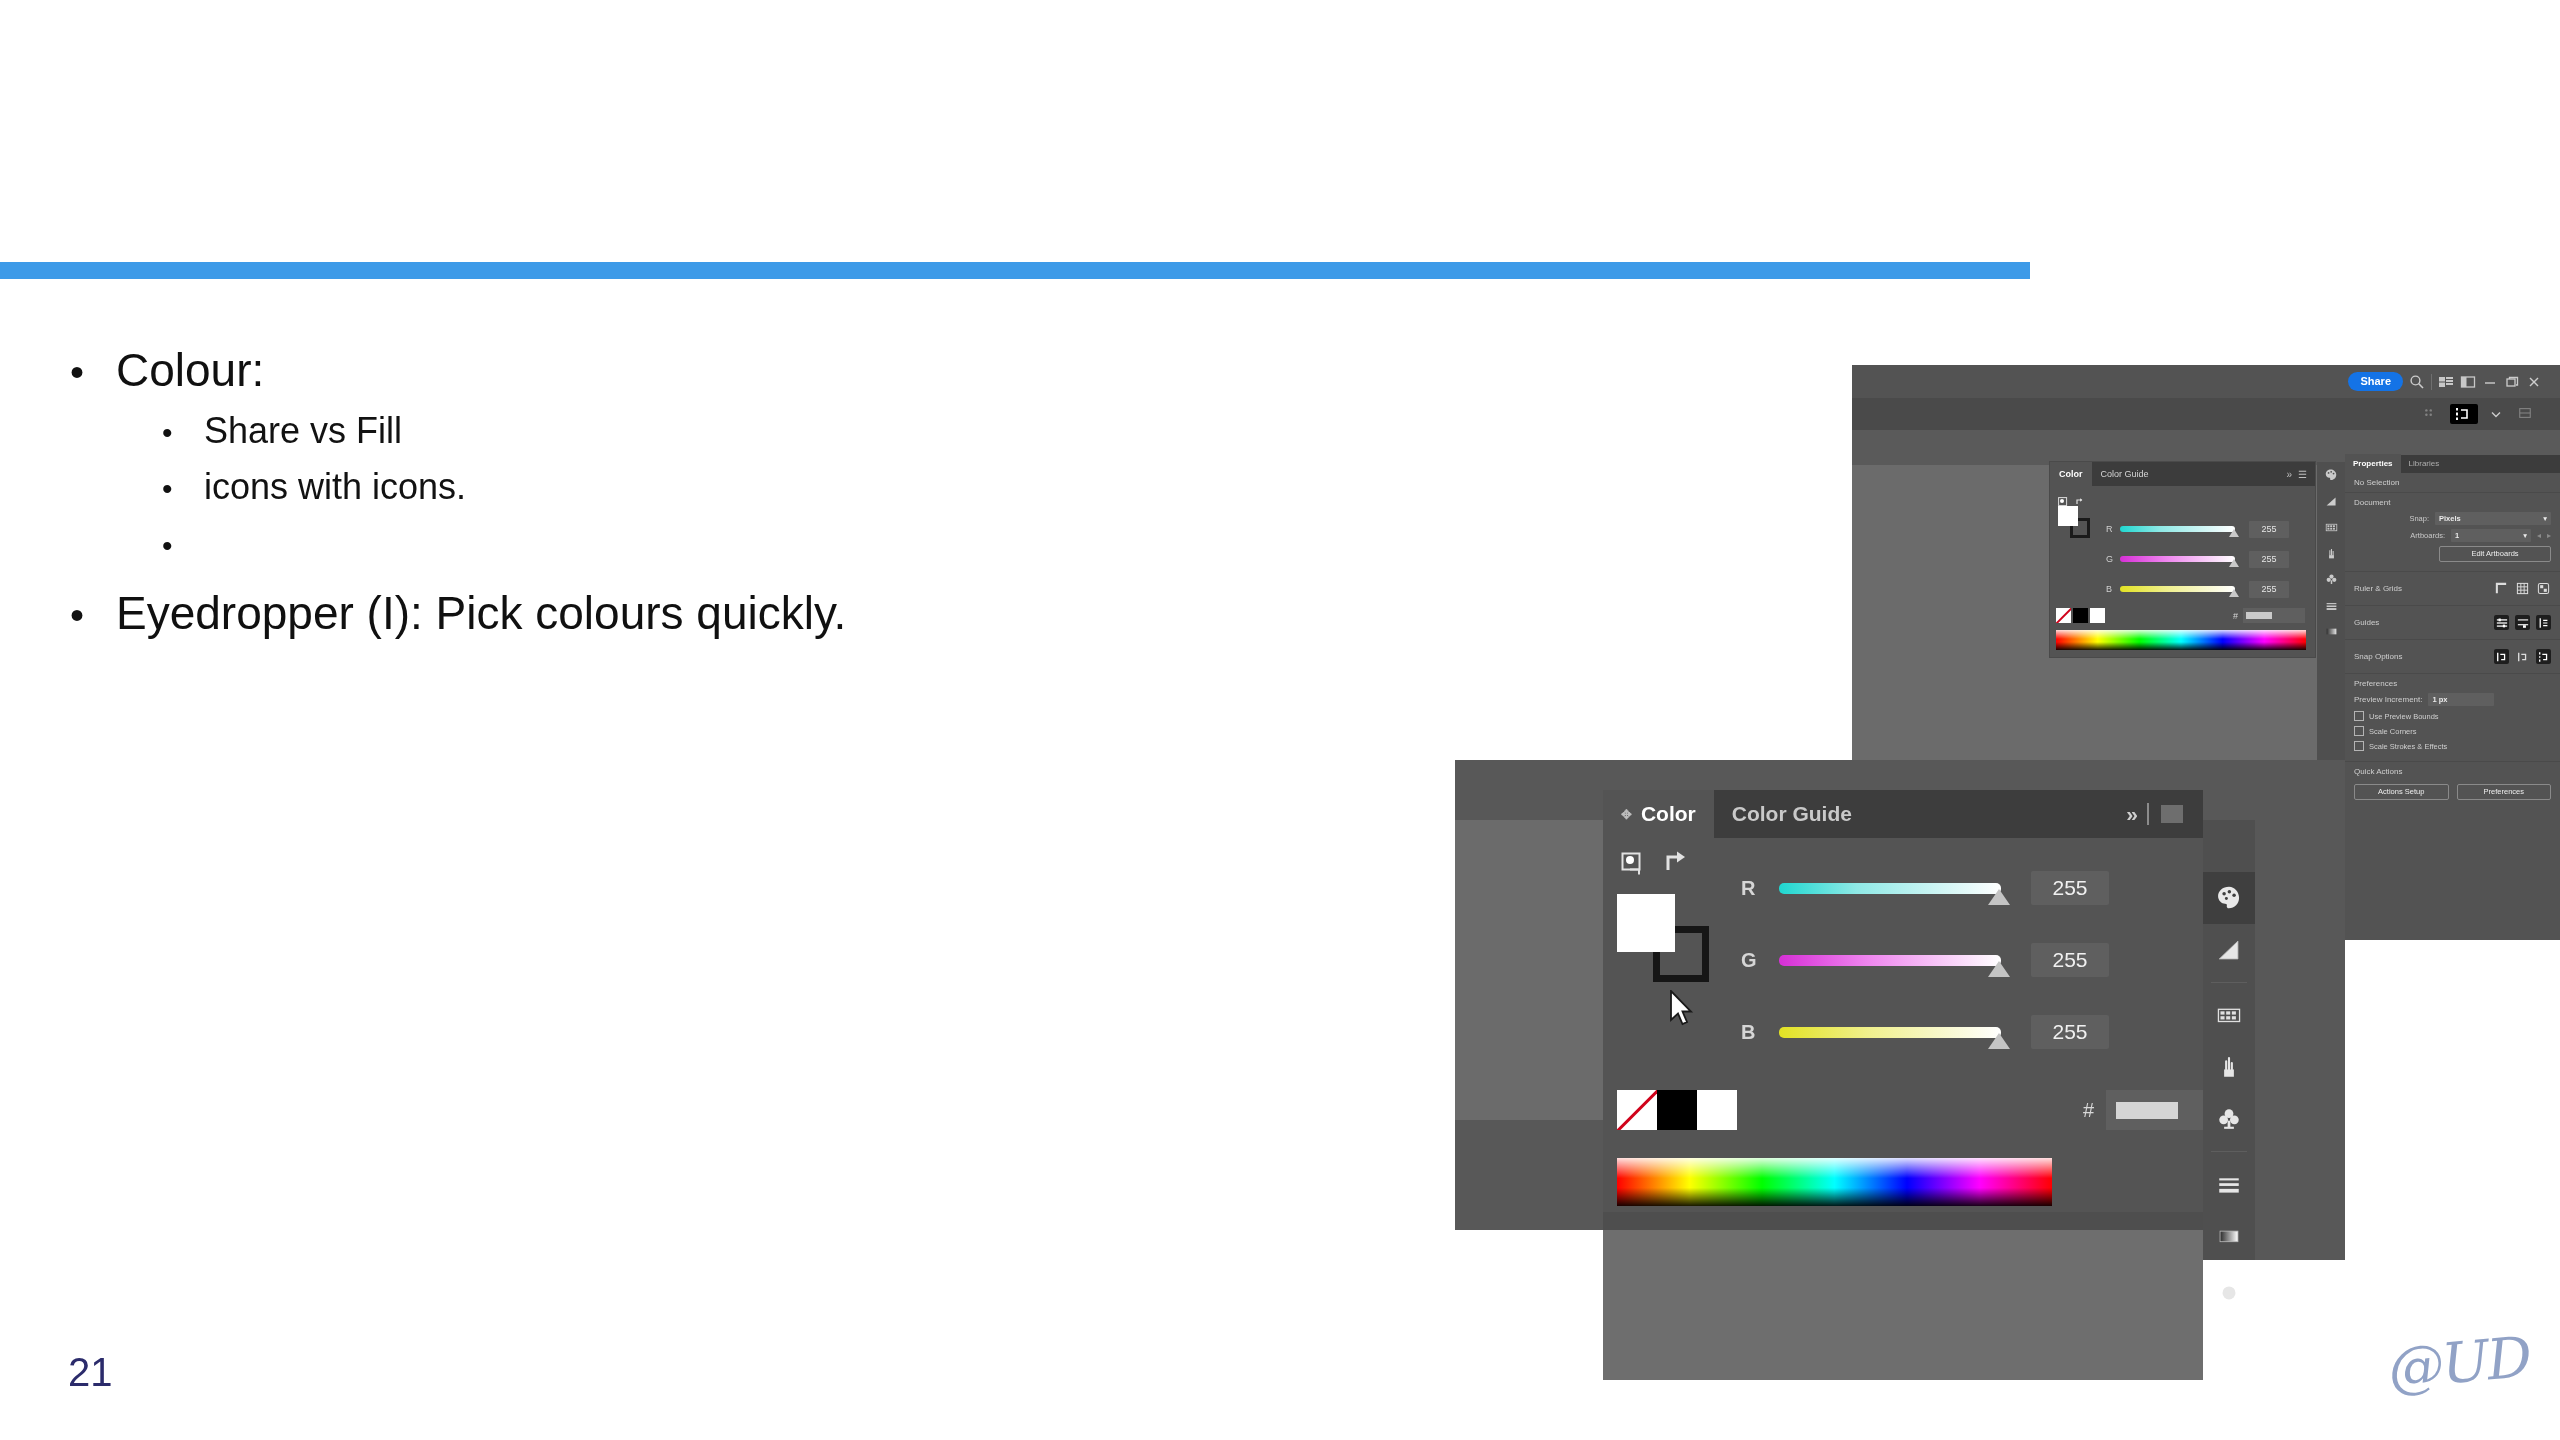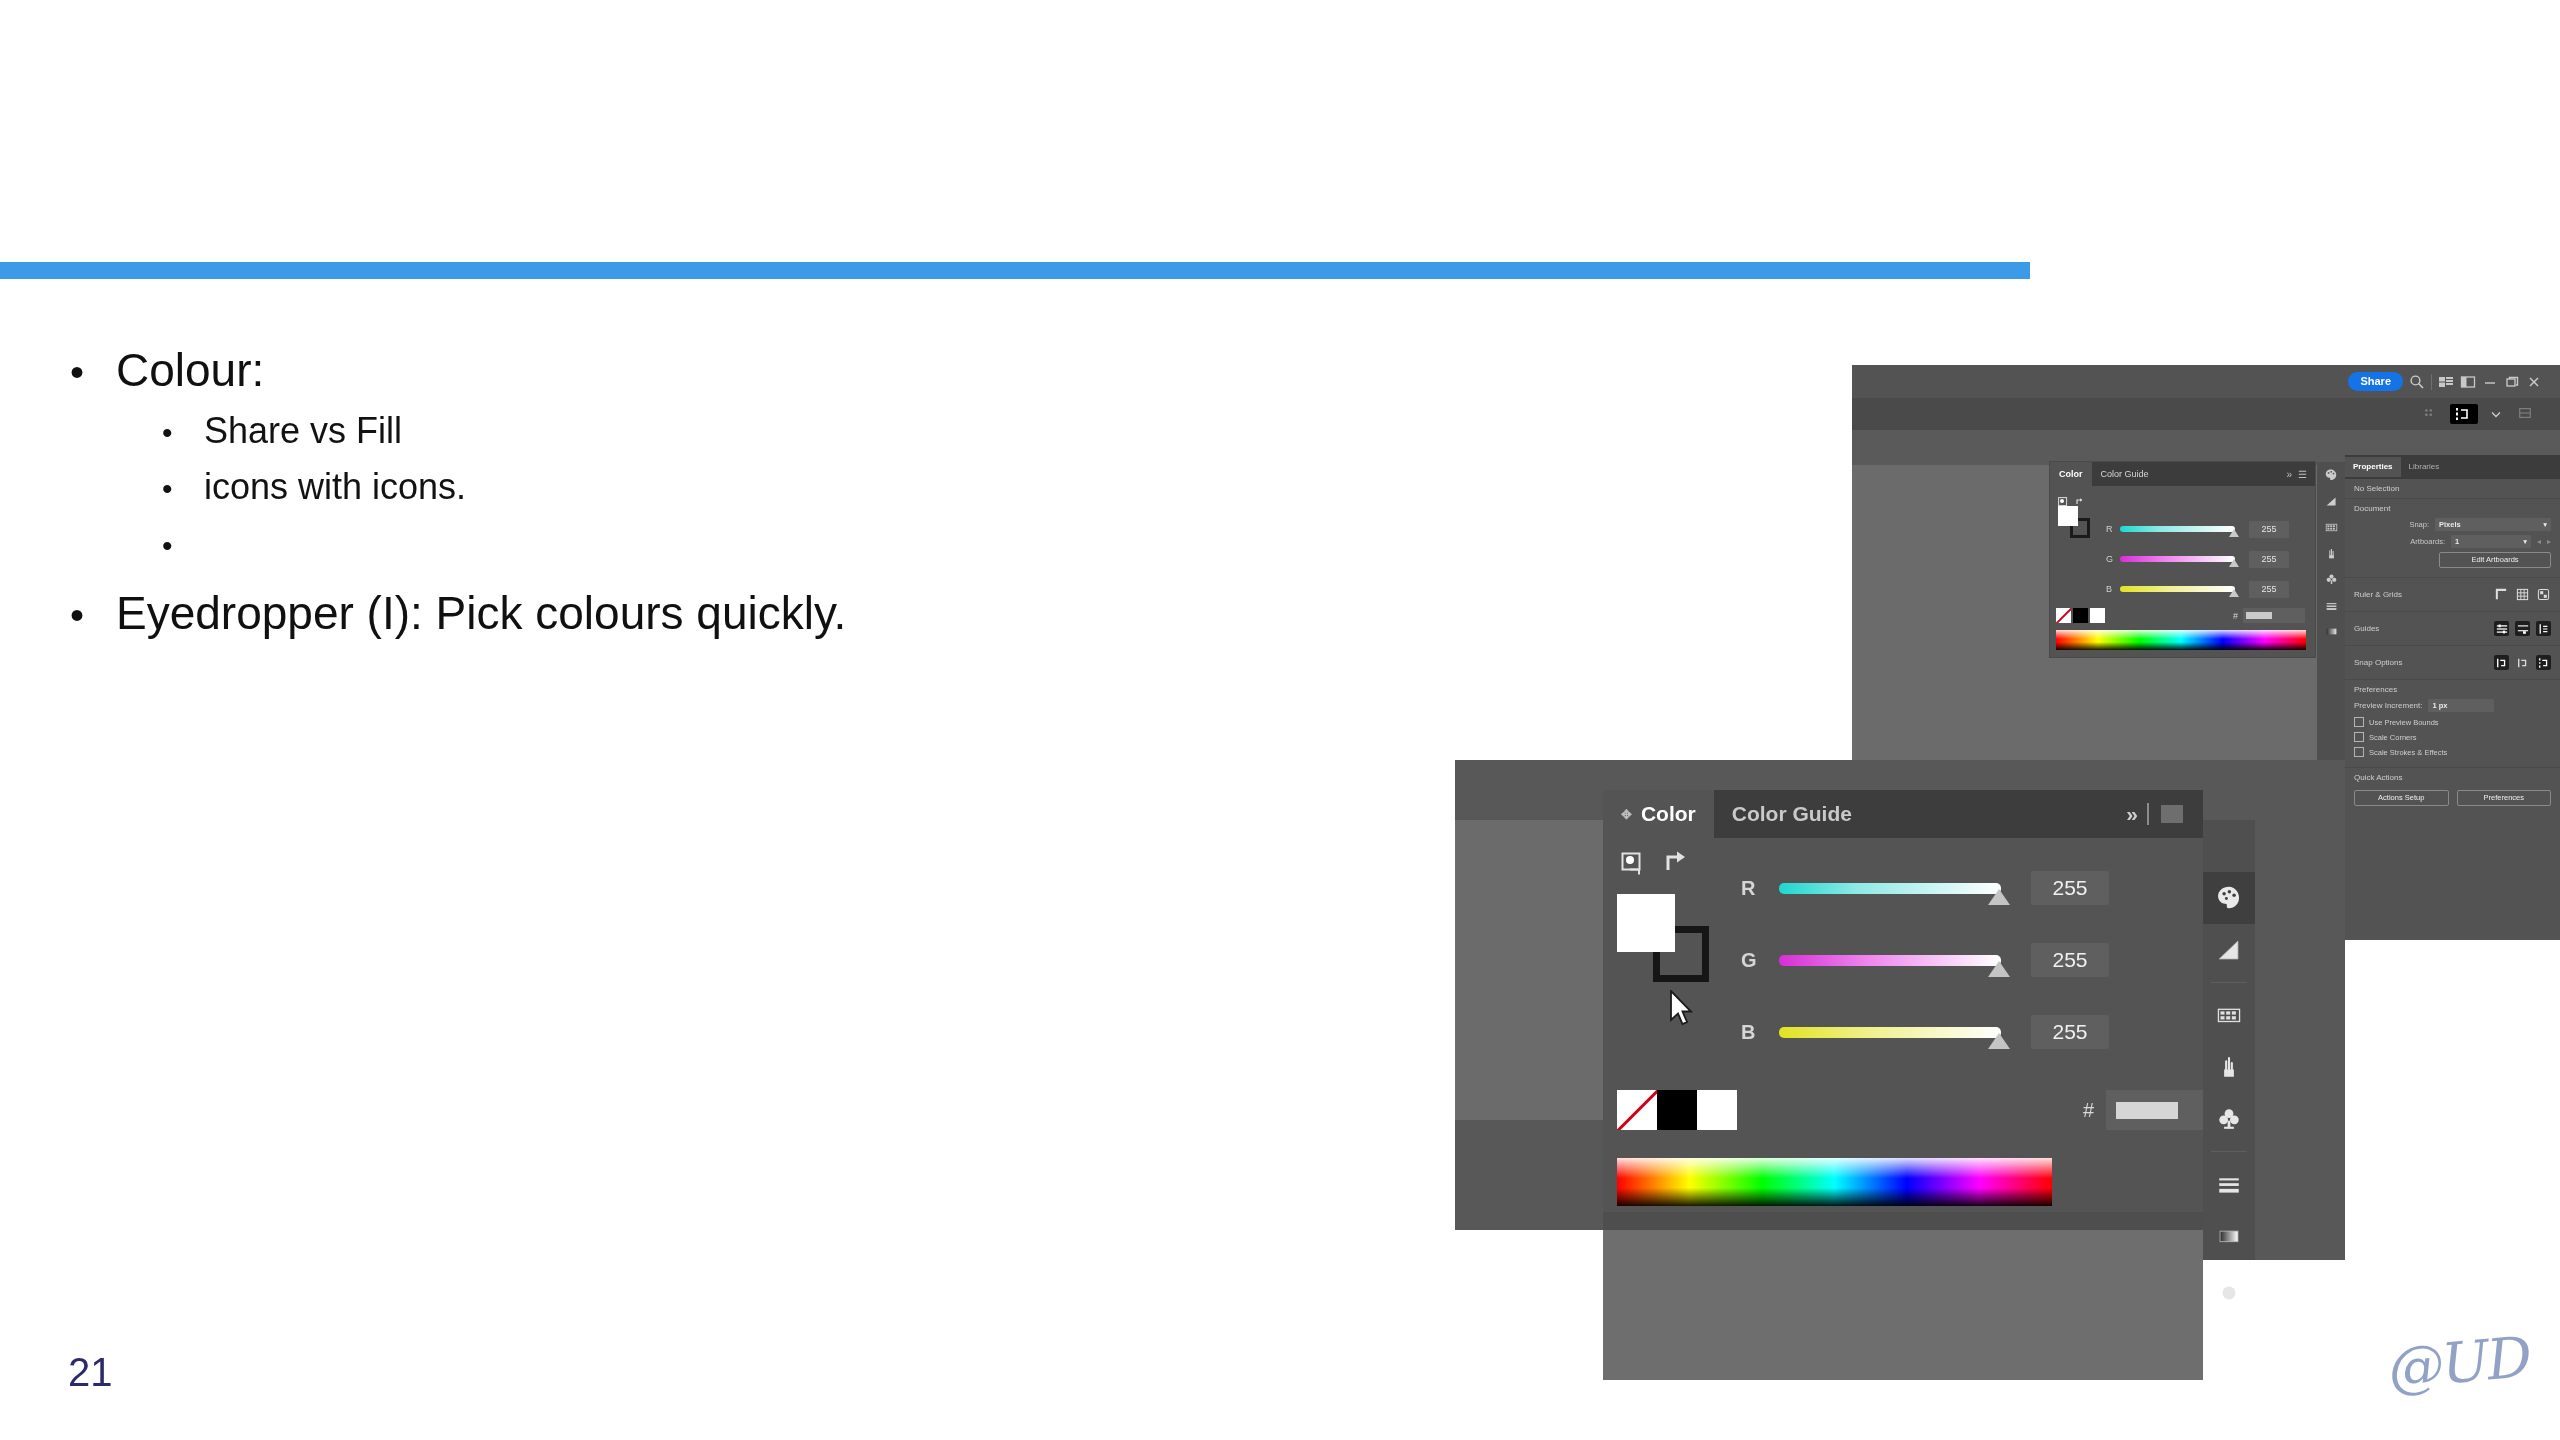--- a/index.html
+++ b/index.html
@@ -114,21 +114,21 @@
   .rear-dock{
     position:absolute;left:862px;top:97px;width:28px;height:478px;background:#4f4f4f;
   }
   .rear-dock .di{height:26px;display:flex;align-items:center;justify-content:center;opacity:.85;}
 
   
   .props{
     position:absolute;left:890px;top:90px;width:215px;height:485px;
     background:#535353;font-size:8px;color:#cfcfcf;
   }
-  .props .ptabs{height:24px;background:#3c3c3c;display:flex;align-items:center;}
+  .props .ptabs{height:18px;background:#3c3c3c;display:flex;align-items:center;}
   .props .ptab{padding:0 8px;line-height:20px;font-size:8px;color:#aeaeae;}
   .props .ptab.active{background:#535353;color:#fff;font-weight:bold;}
   .props .psec{padding:5px 9px;border-bottom:1px solid #4a4a4a;}
   .prow{display:flex;align-items:center;margin:4px 0;gap:6px;}
   .prow .plbl{flex:1;text-align:right;font-size:7.5px;color:#c9c9c9;}
   .pfield{background:#5f5f5f;height:13px;border-radius:1px;display:flex;align-items:center;
           justify-content:space-between;padding:0 4px;font-size:7.5px;color:#eaeaea;}
   .pbtn{background:#535353;border:1px solid #8a8a8a;height:14px;line-height:13px;
         text-align:center;font-size:7.5px;color:#eee;border-radius:2px;}
   .picobox{width:15px;height:15px;display:inline-flex;align-items:center;justify-content:center;}

